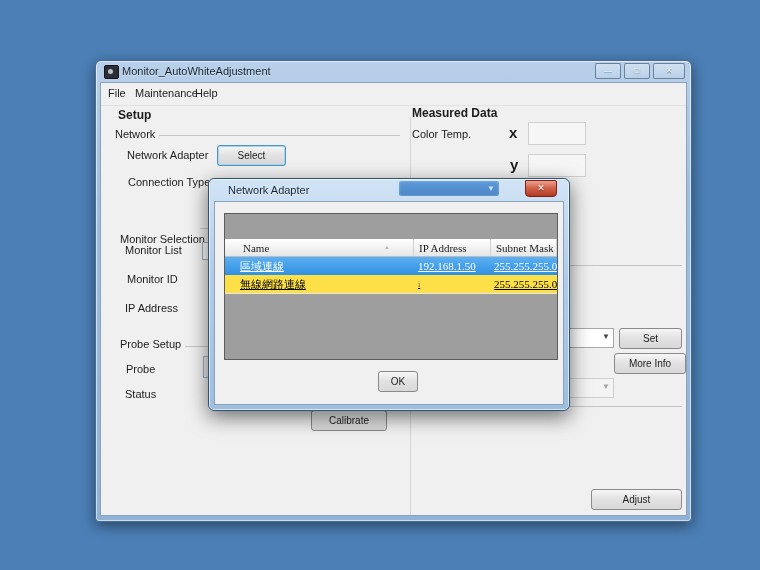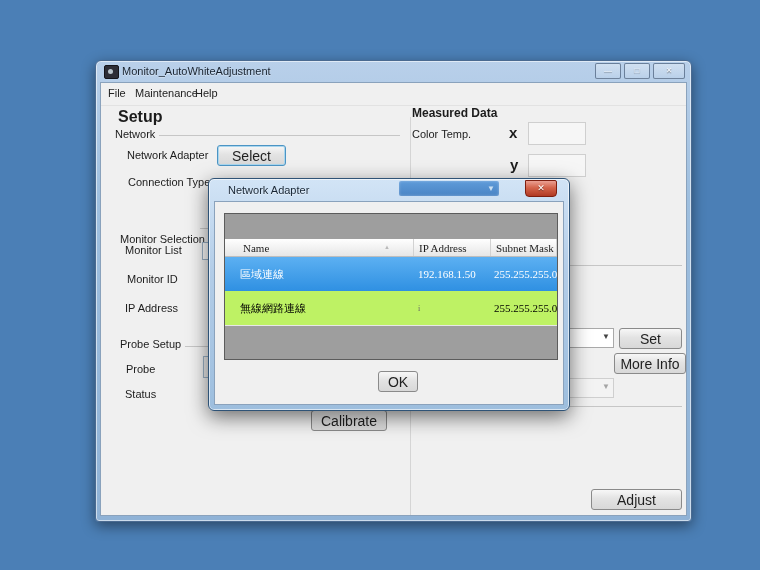--- a/index.html
+++ b/index.html
@@ -24,21 +24,21 @@
   .client{position:absolute;left:4px;right:4px;top:21px;bottom:5px;background:#f0f0f0;
           border:1px solid #8aa2bc;}
   
   .menubar{position:absolute;left:0;top:0;right:0;height:22px;border-bottom:1px solid #e2e2e2;}
   .menu-item{position:absolute;top:4px;color:#222;}
   
   .lbl{position:absolute;white-space:nowrap;}
   .bold{font-weight:bold;}
   .btn{position:absolute;background:linear-gradient(#f7f7f7,#e3e3e3 45%,#d8d8d8);
        border:1px solid #8a8a8a;border-radius:3px;text-align:right;color:#1f1f1f;
-       font-size:14px;display:flex;align-items:center;justify-content:center;}
+       font-size:10px;display:flex;align-items:center;justify-content:center;}
   .btn-focus{border-color:#4c94c4;box-shadow:0 0 0 1px #a9d6ee inset;}
   .hline{position:absolute;height:1px;background:#c6c6c6;}
   .vline{position:absolute;width:1px;background:#d5d5d5;}
   .field{position:absolute;background:#f6f6f6;border:1px solid #cfcfcf;}
   .combo{position:absolute;background:#ffffff;border:1px solid #a9a9a9;}
   .combo.disabled{background:#f3f3f3;border-color:#cfcfcf;}
   .combo .arr{position:absolute;right:3px;top:3px;font-size:8px;color:#444;}
   .combo.disabled .arr{color:#a5a5a5;}
   
   .dlg{position:absolute;left:208px;top:178px;width:360px;height:231px;
@@ -55,23 +55,23 @@
   .grid{position:absolute;left:9px;top:11px;width:332px;height:145px;border:1px solid #5c5c5c;
        display:flex;flex-direction:column;background:#9e9e9e;
        font-family:"Liberation Serif",serif;font-size:11px;}
   .grid-head{display:flex;height:17px;background:linear-gradient(#ffffff,#e6e6e6);
        border-bottom:1px solid #bdbdbd;position:relative;margin-top:25px;}
   .gh{border-right:1px solid #d2d2d2;display:flex;align-items:center;}
   .gh-name{width:170px;padding-left:18px;}
   .gh-ip{width:71px;padding-left:5px;}
   .gh-mask{flex:1;padding-left:5px;}
   .sort{position:absolute;left:159px;top:5px;font-size:6px;color:#b9b9b9;}
-  .grow{display:flex;height:34px;align-items:center;}
+  .grow{display:flex;height:18px;align-items:center;text-decoration:underline;}
   .grow.sel{background:linear-gradient(#5cb0f2,#2f90e2);color:#fff;}
-  .grow.plain{background:#bef264;color:#000;border-bottom:1px solid #e7e7e7;}
+  .grow.plain{background:#fde047;color:#000;border-bottom:1px solid #e7e7e7;}
   .gc{overflow:hidden;white-space:nowrap;}
   .gc-name{width:173px;padding-left:15px;}
   .gc-ip{width:71px;padding-left:5px;}
   .gc-mask{flex:1;padding-left:5px;}
   .grid-fill{flex:1;background:#9e9e9e;}
   
   .bleed{position:absolute;left:399px;top:181px;width:100px;height:15px;z-index:11;
          background:linear-gradient(rgba(84,148,215,.92),rgba(56,120,190,.88));
          border-radius:2px;box-shadow:inset 0 0 3px rgba(255,255,255,.35);}
   .bleed .arr{position:absolute;right:4px;top:3px;font-size:8px;color:#c9dff2;}
@@ -94,21 +94,21 @@
     </div>
 
     <div class="client">
 
       <div class="menubar">
         <span class="menu-item" style="left:7px">File</span>
         <span class="menu-item" style="left:34px">Maintenance</span>
         <span class="menu-item" style="left:94px">Help</span>
       </div>
 
-      <div class="lbl bold" style="left:17px;top:25px;font-size:16px">Setup</div>
+      <div class="lbl bold" style="left:17px;top:25px;font-size:12px">Setup</div>
 
       <div class="lbl" style="left:14px;top:45px">Network</div>
       <div class="hline" style="left:58px;top:52px;width:241px"></div>
 
       <div class="lbl" style="left:26px;top:66px">Network Adapter</div>
       <div class="btn btn-focus" style="left:116px;top:62px;width:67px;height:19px">Select</div>
 
       <div class="lbl" style="left:27px;top:93px">Connection Type</div>
 
       <div class="lbl" style="left:19px;top:150px">Monitor Selection</div>

